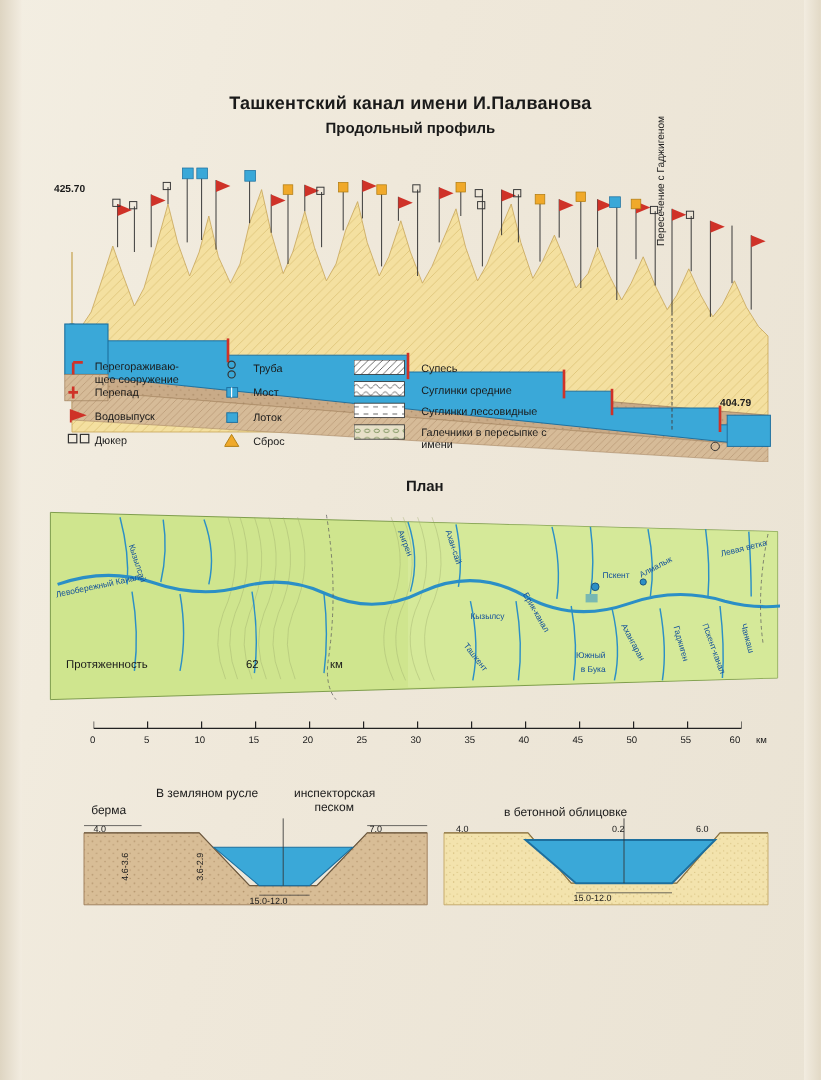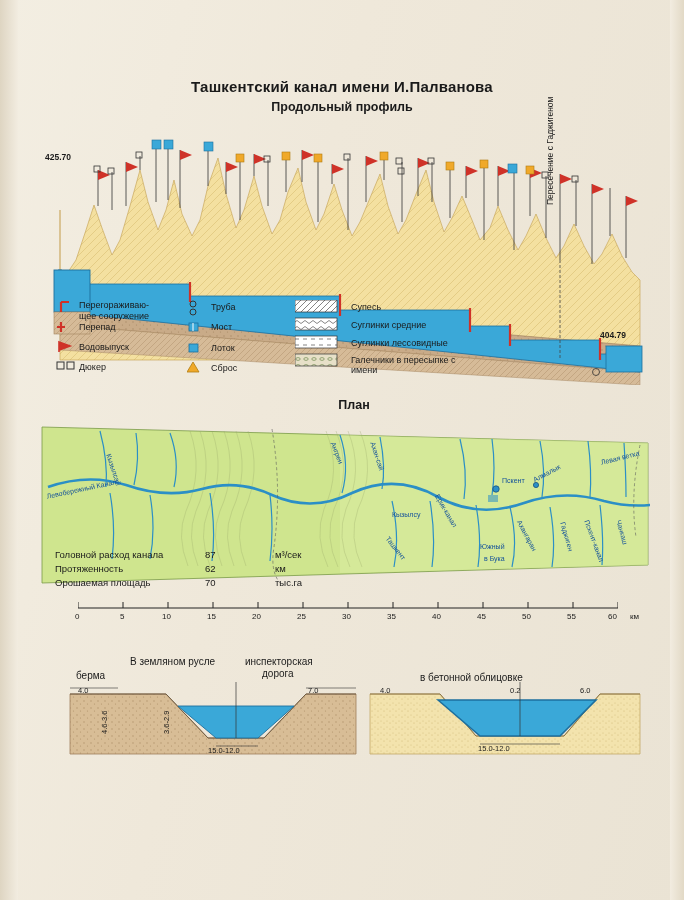--- a/index.html
+++ b/index.html
@@ -339,27 +339,21 @@
     <div class="plan-label" style="left:444px;top:140px">в Бука</div>
     <div class="plan-label rot" style="left:482px;top:104px;transform:rotate(62deg)">Ахангаран</div>
     <div class="plan-label rot" style="left:526px;top:106px;transform:rotate(74deg)">Гаджиген</div>
     <div class="plan-label rot" style="left:550px;top:104px;transform:rotate(70deg)">Пскент-канал</div>
     <div class="plan-label rot" style="left:582px;top:104px;transform:rotate(74deg)">Чанкаш</div>
     <div class="plan-label rot" style="left:560px;top:44px;transform:rotate(-14deg)">Левая ветка</div>
   </div>
 
   <div id="stats">
     <div>
-      <span class="col1">Головной расход канала</span><span class="col2">87</span><span>м³/сек</span>
-    </div>
-    <div>
       <span class="col1">Протяженность</span><span class="col2">62</span><span>км</span>
-    </div>
-    <div>
-      <span class="col1">Орошаемая площадь</span><span class="col2">70</span><span>тыс.га</span>
     </div>
   </div>
 
   <div id="scale">
     <svg width="540" height="12" xmlns="http://www.w3.org/2000/svg">
       <line x1="0" y1="6" x2="540" y2="6" stroke="#222" stroke-width="1"></line>
       <g stroke="#222" stroke-width="1">
         <line x1="0" y1="0" x2="0" y2="6"></line>
           <line x1="45" y1="0" x2="45" y2="6"></line>
         <line x1="90" y1="0" x2="90" y2="6"></line>
@@ -388,21 +382,21 @@
     <div class="tickno" style="left:444px">50</div>
     <div class="tickno" style="left:489px">55</div>
     <div class="tickno" style="left:530px">60</div>
     <div class="tickno" style="left:552px">км</div>
   </div>
 
 
   <div id="cross" style="top:656px">
     <div class="cs-cap" style="left:90px;top:0">В земляном русле</div>
     <div class="cs-cap" style="left:205px;top:0">инспекторская</div>
-    <div class="cs-cap" style="left:222px;top:12px">дорога</div>
+    <div class="cs-cap" style="left:222px;top:12px">песком</div>
     <div class="cs-cap" style="left:36px;top:14px">берма</div>
     <div class="cs-cap" style="left:380px;top:16px">в бетонной облицовке</div>
 
     <svg width="610" height="115" viewBox="0 0 610 115" xmlns="http://www.w3.org/2000/svg" style="position:absolute;left:0;top:22px">
       <defs>
         <pattern id="cGround" width="7" height="7" patternUnits="userSpaceOnUse">
           <rect width="7" height="7" fill="#d8bd96"></rect>
           <circle cx="2" cy="2" r="0.7" fill="#b3946c"></circle>
             <circle cx="5.5" cy="5" r="0.6" fill="#b3946c"></circle>
         </pattern>

